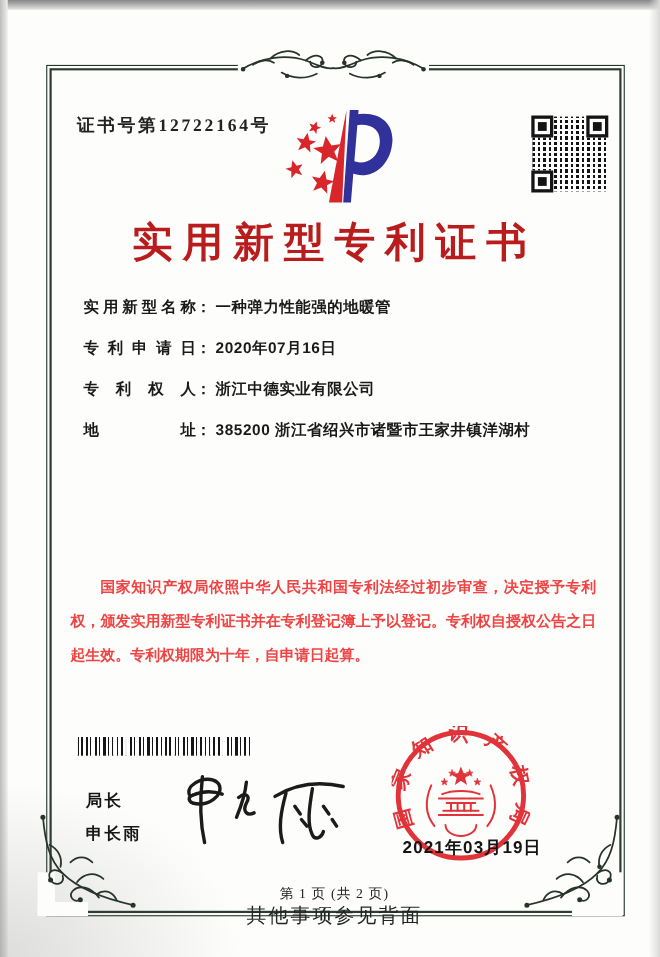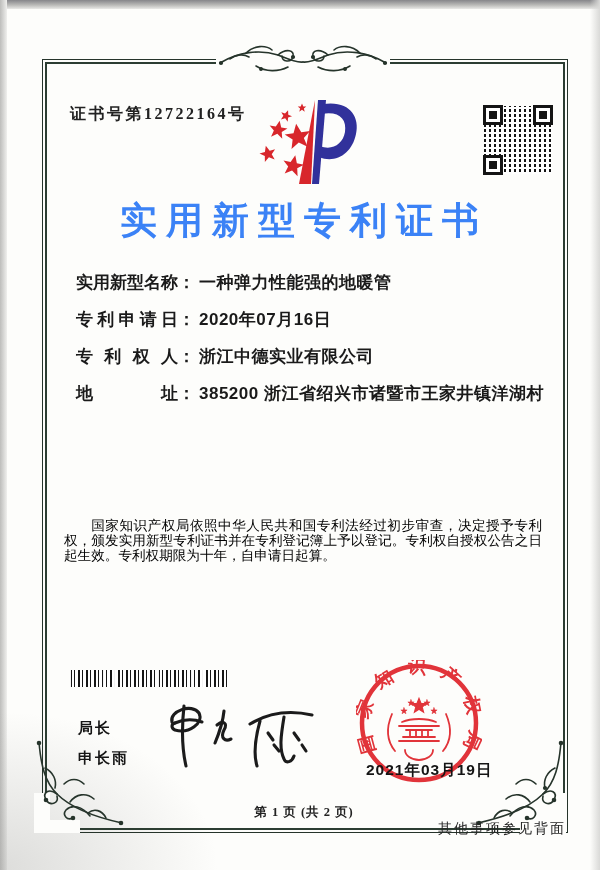--- a/index.html
+++ b/index.html
@@ -25,52 +25,52 @@
     letter-spacing:2.5px;color:#222;}
   .logo{position:absolute;left:248px;top:96px;width:112px;height:94px;}
   .qr{position:absolute;left:484px;top:106px;width:68px;height:68px;
     background:
       repeating-linear-gradient(0deg,#fff 0 2px,rgba(255,255,255,0) 2px 5px),
       repeating-linear-gradient(90deg,#141414 0 2px,#fff 2px 5px);}
   .fp{position:absolute;width:14px;height:14px;border:3px solid #141414;background:#fff;}
   .fp::after{content:"";position:absolute;left:3px;top:3px;width:8px;height:8px;background:#141414;}
   .fp.tl{left:-1px;top:-1px}.fp.tr{right:-1px;top:-1px}.fp.bl{left:-1px;bottom:-1px}
   .title{position:absolute;left:42px;top:196px;width:524px;text-align:center;
-    font-size:37px;font-weight:700;letter-spacing:9px;color:#3b82f6;}
+    font-size:37px;font-weight:700;letter-spacing:9px;color:#b91c1c;}
   
   .fields{position:absolute;left:76px;top:271px;width:466px;font-family:"Liberation Sans",sans-serif;}
-  .frow{position:relative;height:37px;font-size:17px;font-weight:700;color:#1a1a1a;white-space:nowrap;}
+  .frow{position:relative;height:37px;font-size:14px;font-weight:700;color:#1a1a1a;white-space:nowrap;}
   .flabel{display:inline-block;width:102px;text-align:justify;text-align-last:justify;vertical-align:top;}
   .fcolon{display:inline-block;margin-right:4px;}
   .fval{letter-spacing:.5px;}
   .fval1{display:inline-block;width:138px;}
   .flabel2{display:inline-block;width:100px;text-align:justify;text-align-last:justify;margin-left:8px;}
   
   .body-text{position:absolute;left:64px;top:518px;width:478px;font-size:13.6px;
-    line-height:15px;text-align:justify;color:#000000;font-weight:400;}
+    line-height:31px;text-align:justify;color:#ef4444;font-weight:700;}
   .body-text p{margin:0;text-indent:2em;}
   
   .barcode{position:absolute;left:70px;top:670px;width:158px;height:17px;background:#fff;
     background-image:
       repeating-linear-gradient(90deg,rgba(255,255,255,.95) 0 1px,rgba(255,255,255,0) 1px 11px),
       repeating-linear-gradient(90deg,#161616 0 2px,#fff 2px 4px,#161616 4px 5px,#fff 5px 8px);}
   
   .signer{position:absolute;left:78px;top:719px;font-size:15px;font-weight:700;
     font-family:"Liberation Sans",sans-serif;color:#161616;}
   .signer div{margin-bottom:11px;letter-spacing:2px;}
   .sig{position:absolute;left:162px;top:698px;width:178px;height:76px;}
   
   .seal{position:absolute;left:356px;top:660px;width:126px;height:126px;opacity:.95;}
   .seal-date{position:absolute;left:366px;top:760px;font-size:15.5px;font-weight:700;
     font-family:"Liberation Sans",sans-serif;color:#141414;letter-spacing:1px;z-index:5;}
   
   .page-no{position:absolute;left:42px;top:804px;width:524px;text-align:center;
-    font-size:12.5px;font-weight:700;letter-spacing:1px;color:#222;}
-  .back-note{position:absolute;left:42px;top:820px;width:524px;text-align:right;
-    font-size:14px;font-weight:500;letter-spacing:2px;color:#242424;}
+    font-size:12.5px;font-weight:400;letter-spacing:1px;color:#222;}
+  .back-note{position:absolute;left:42px;top:820px;width:524px;text-align:center;
+    font-size:18px;font-weight:500;letter-spacing:2px;color:#242424;}
 </style>
 </head>
 <body>
 
 <div class="photo-top"></div>
 <div class="photo-left"></div>
 <div class="photo-right"></div>
 <div class="paper-shade"></div>
 
 <div class="frame">

